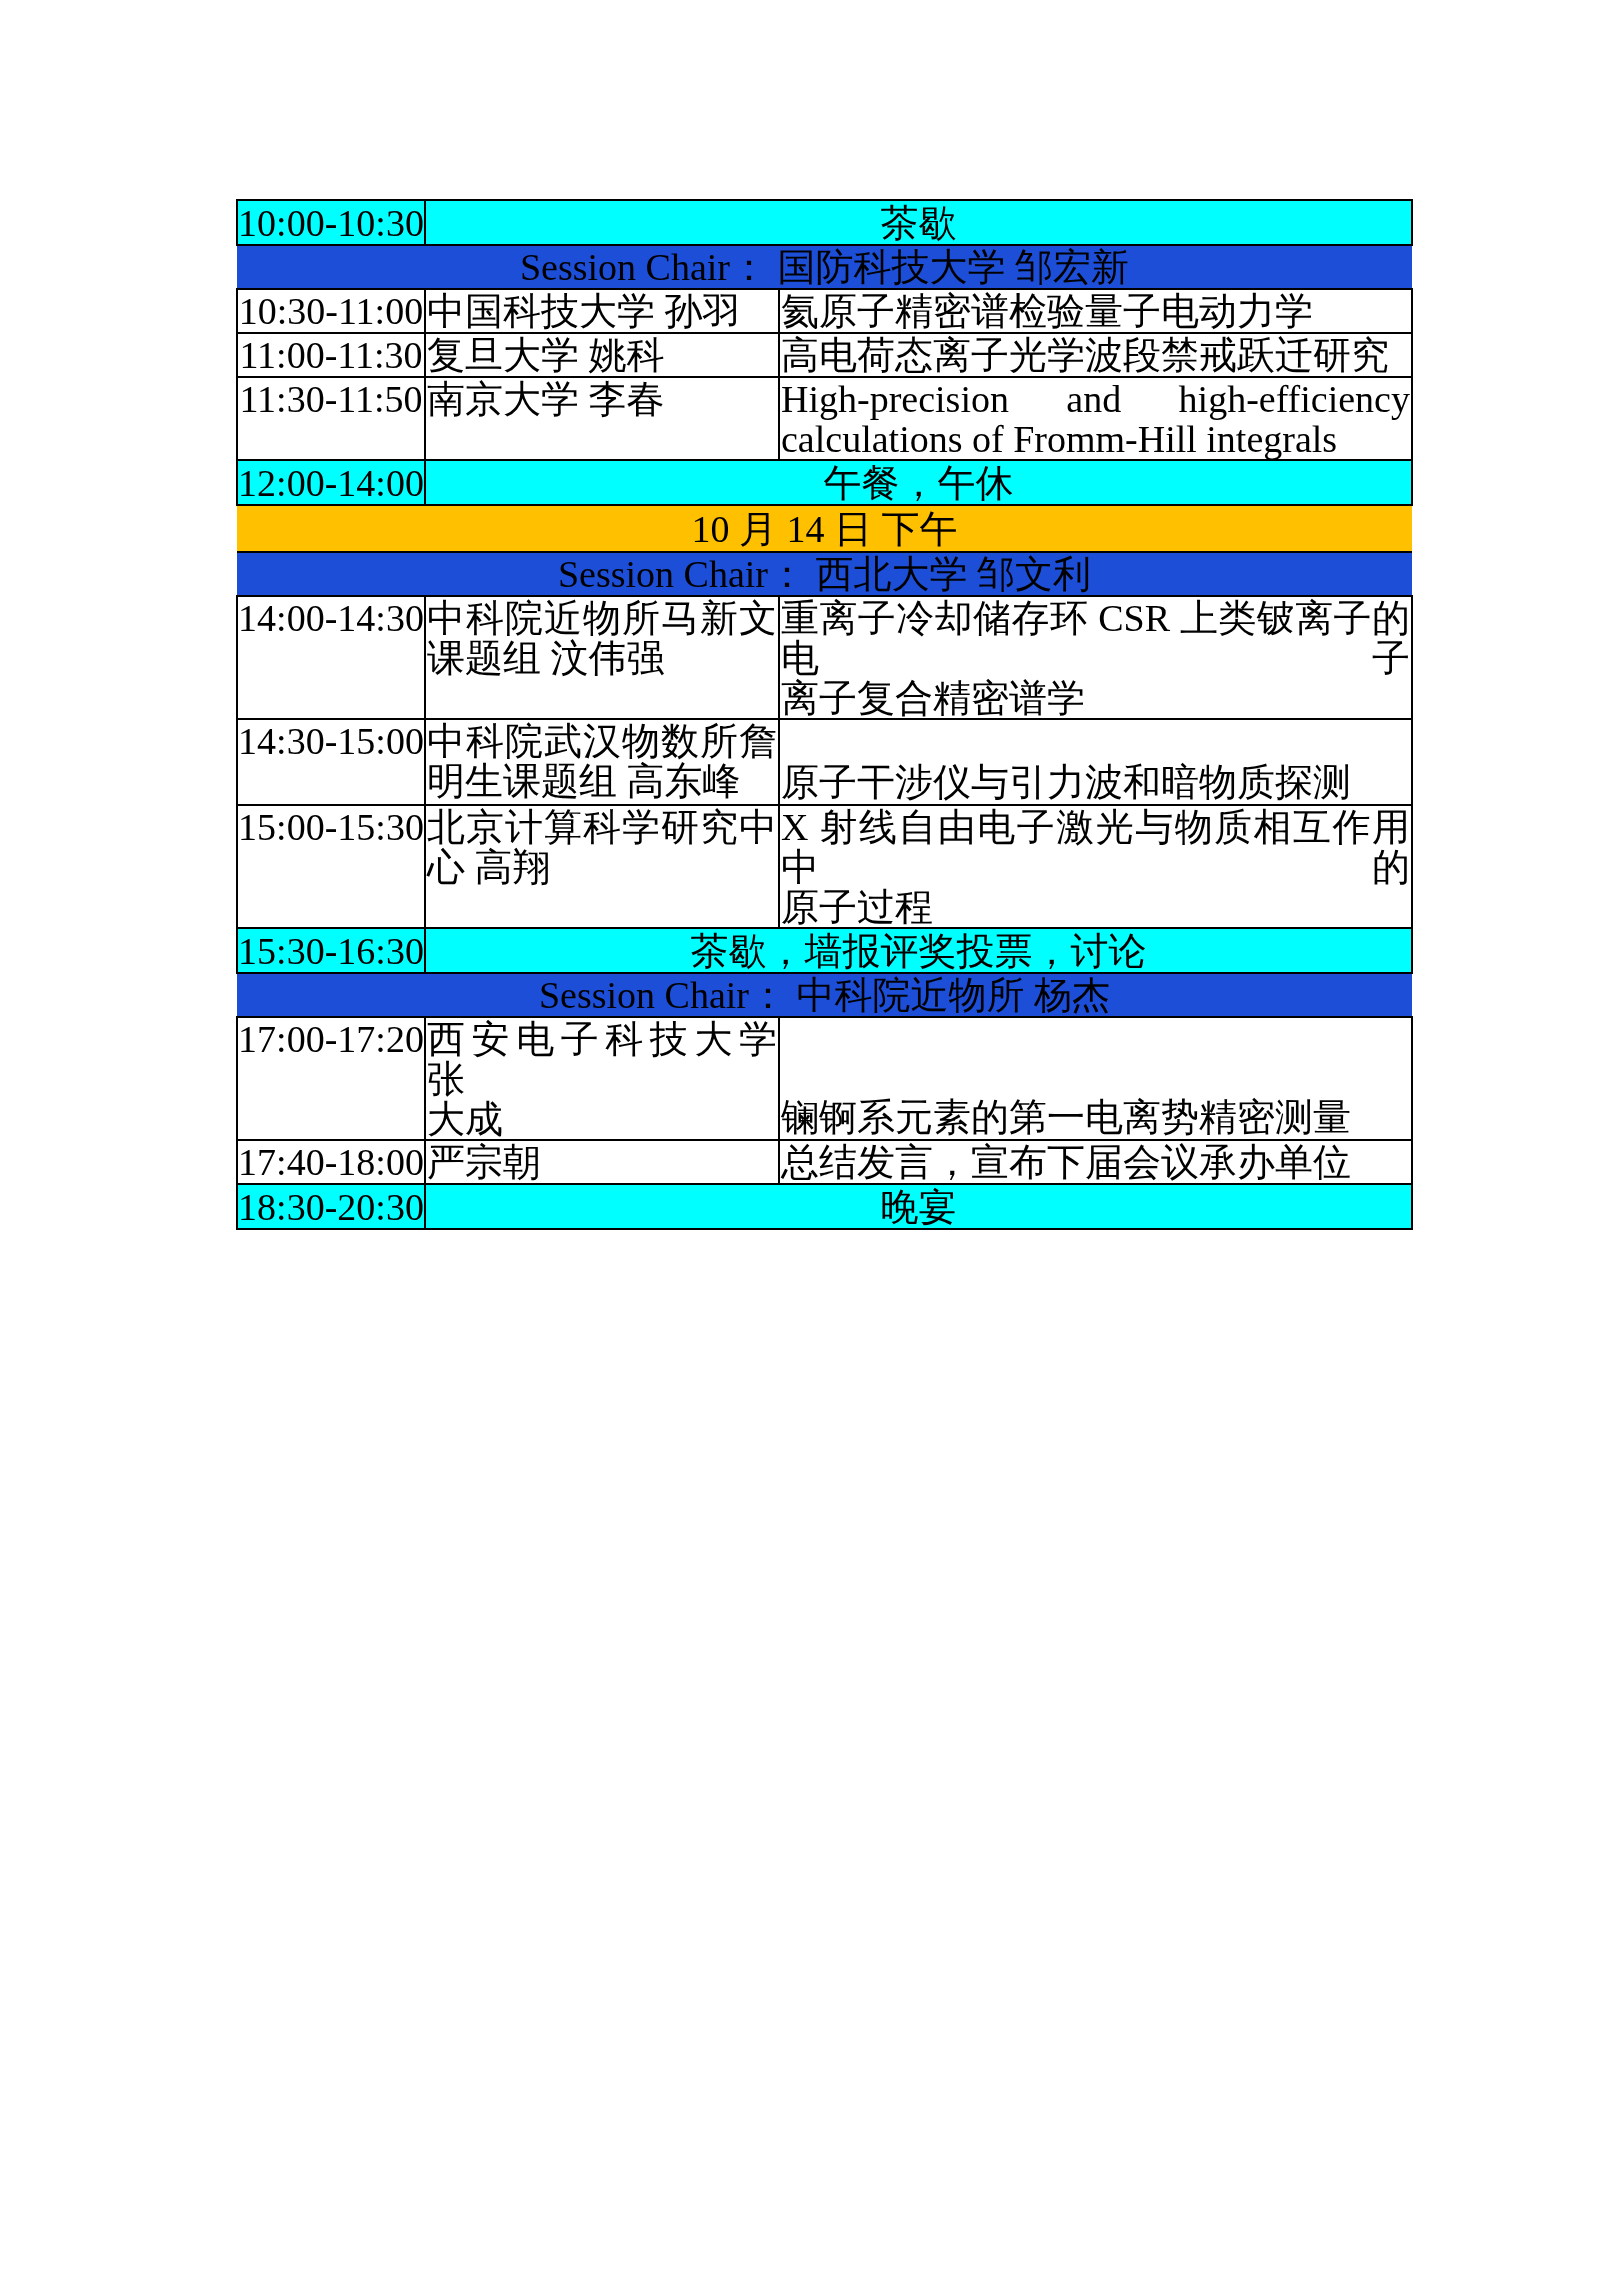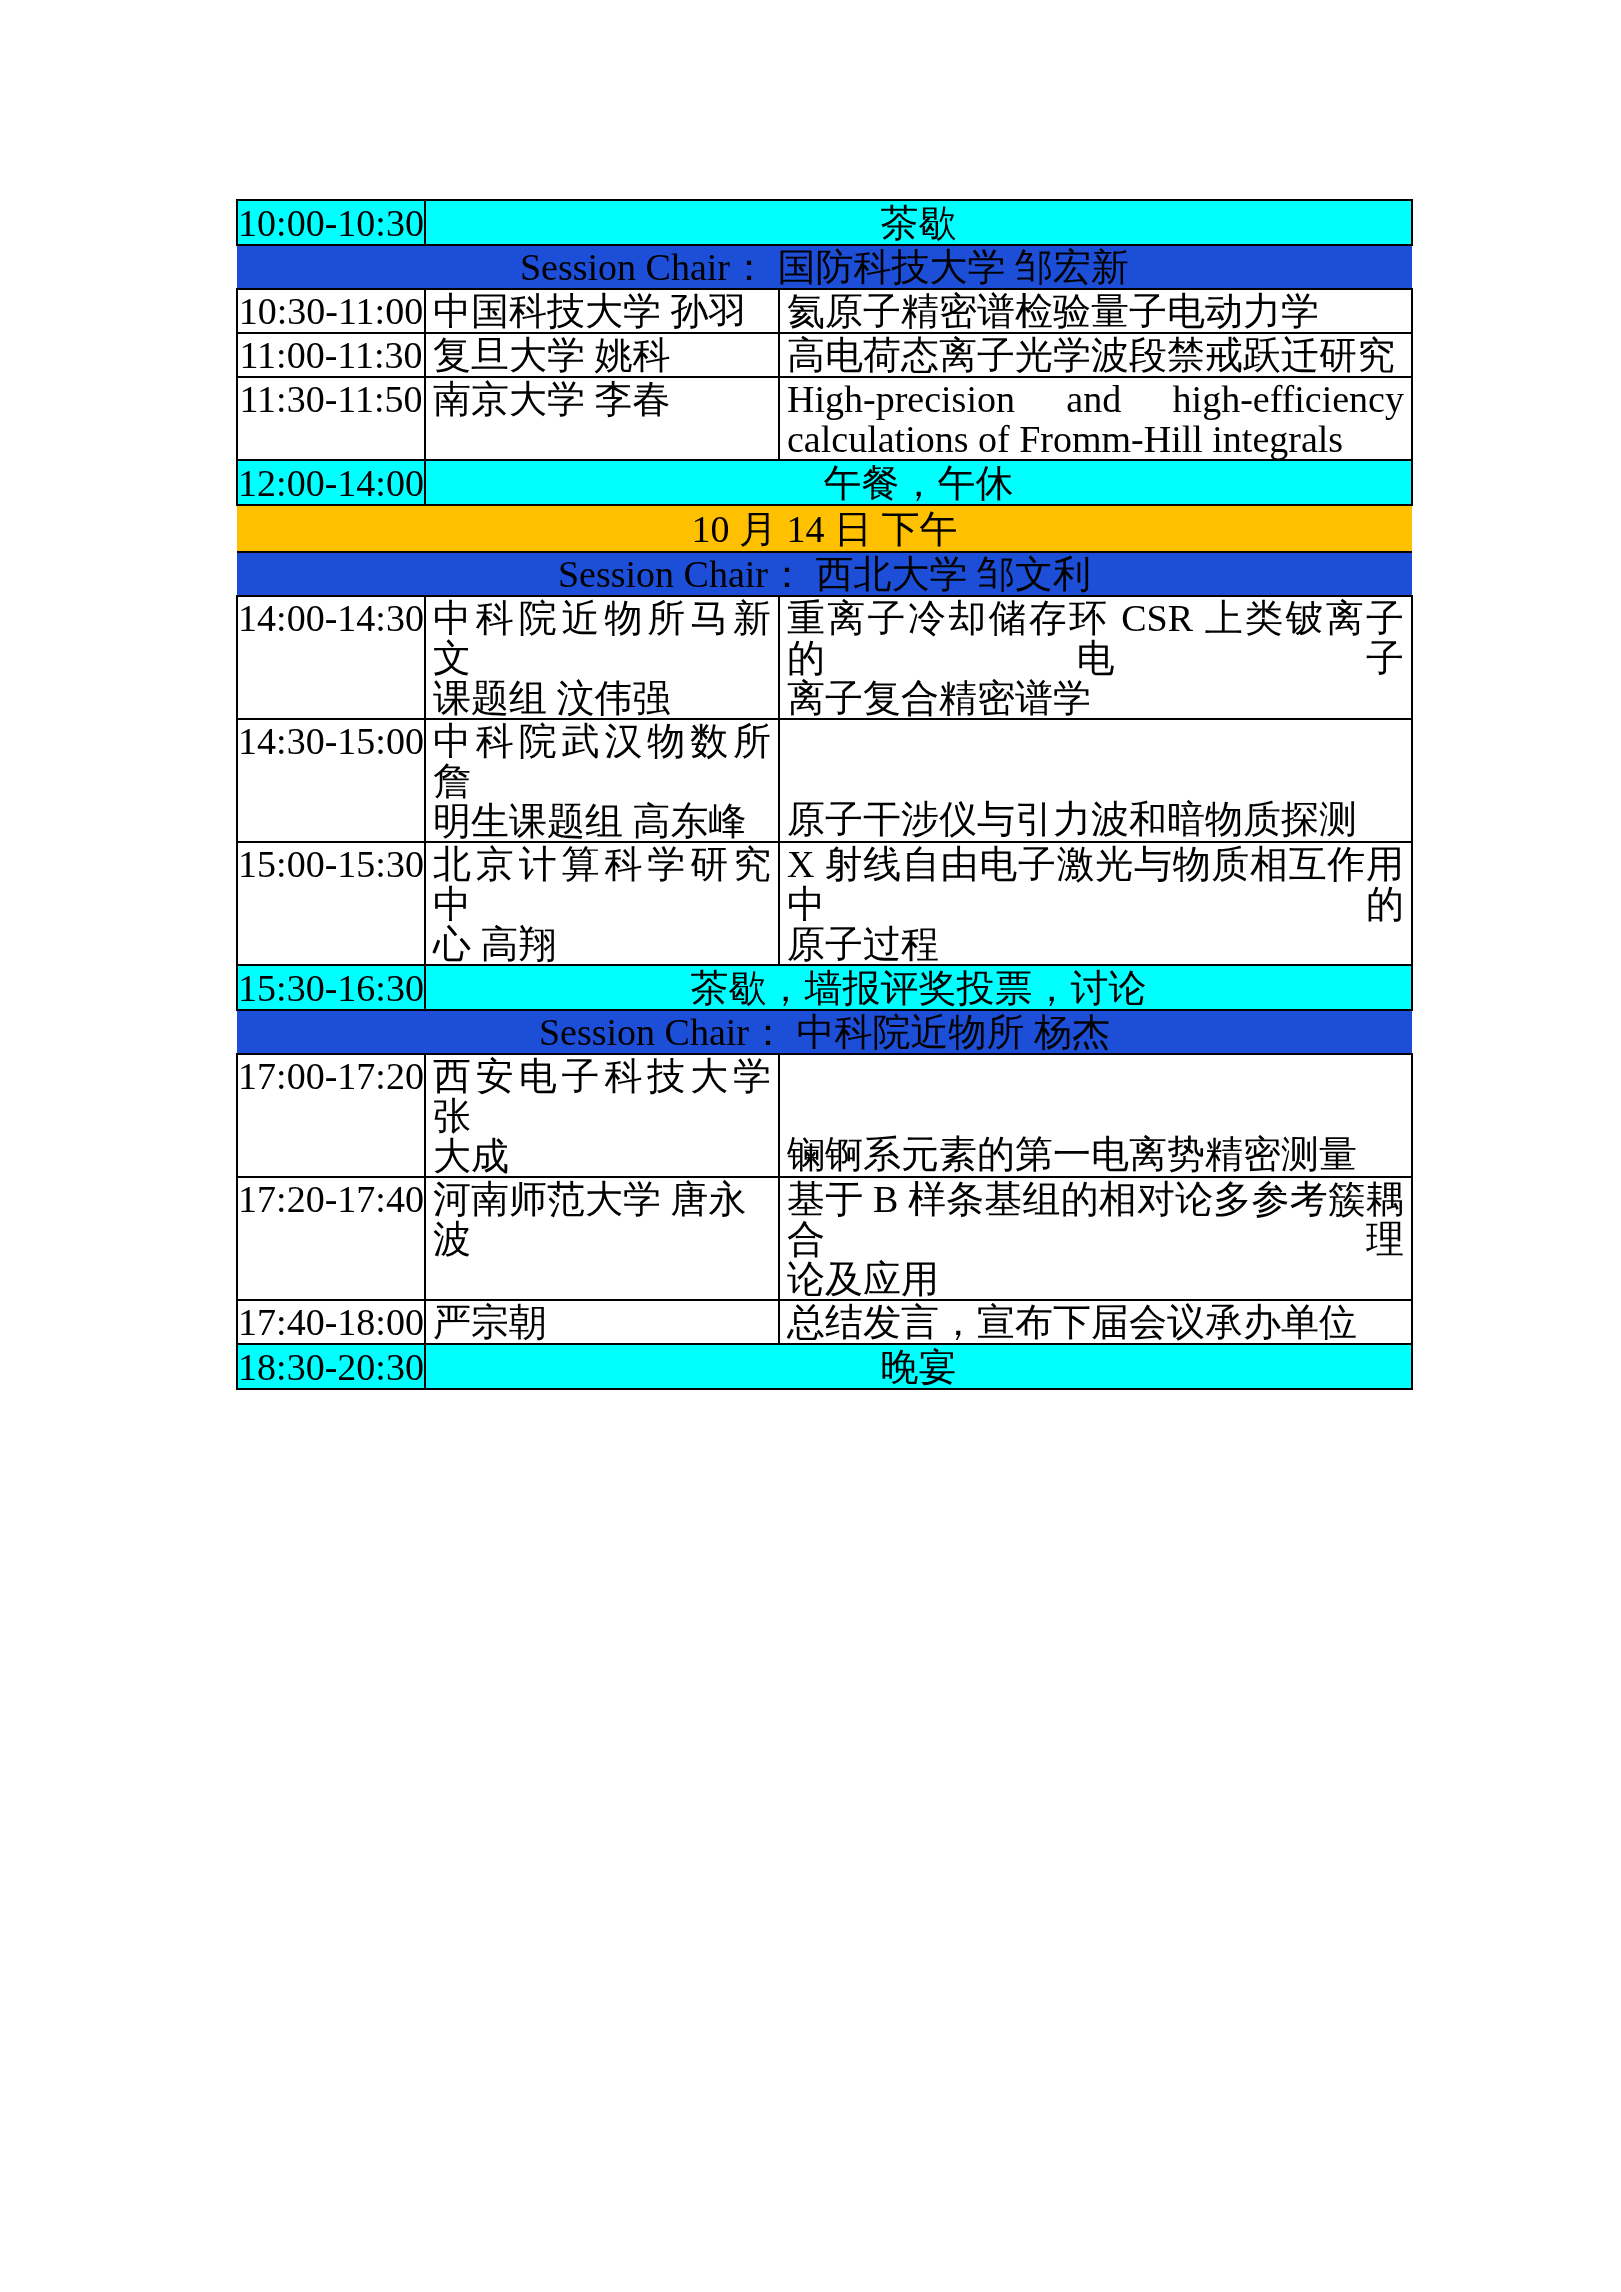--- a/index.html
+++ b/index.html
@@ -27,21 +27,21 @@
   }
   
   tr.r-break{height:45px;}
   tr.r-chair{height:44px;}
   tr.r-date{height:47px;border-radius:20px;}
   tr.h1{height:44px;}
   tr.h2{height:82px;}
   tr.h2b{height:86px;}
   
   td.time{text-align:center;}
-  td.speaker,td.title{padding:0 7px;text-align:left;}
+  td.speaker,td.title{padding:0 1px;text-align:left;}
   tr.h2 td,tr.h2b td{vertical-align:top;padding-top:1px;}
   tr.h2 td.vbottom,tr.h2b td.vbottom{vertical-align:bottom;padding-bottom:2px;}
   td.cyan{background:var(--cyan,#00FFFF);}
   td.merged{text-align:center;}
   td.chair{
     border-left:none;border-right:none;
     text-align:center;background:#1d4ed8;
   }
   td.date{
     border-left:none;border-right:none;
@@ -167,30 +167,20 @@
       <td class="time">17:00-17:20</td>
       <td class="speaker">
         <span class="ln just">西安电子科技大学 张</span>
         <span class="ln">大成</span>
       </td>
       <td class="title vbottom">
         <span class="ln">镧锕系元素的第一电离势精密测量</span>
       </td>
     </tr>
 
-    <tr class="h2">
-      <td class="time">17:20-17:40</td>
-      <td class="speaker">
-        <span class="ln">河南师范大学 唐永波</span>
-      </td>
-      <td class="title">
-        <span class="ln just">基于 B 样条基组的相对论多参考簇耦合理</span>
-        <span class="ln">论及应用</span>
-      </td>
-    </tr>
 
     <tr class="h1">
       <td class="time">17:40-18:00</td>
       <td class="speaker">
           <span class="ln">严宗朝</span>
         </td>
       <td class="title">
           <span class="ln">总结发言，宣布下届会议承办单位</span>
         </td>
     </tr>

